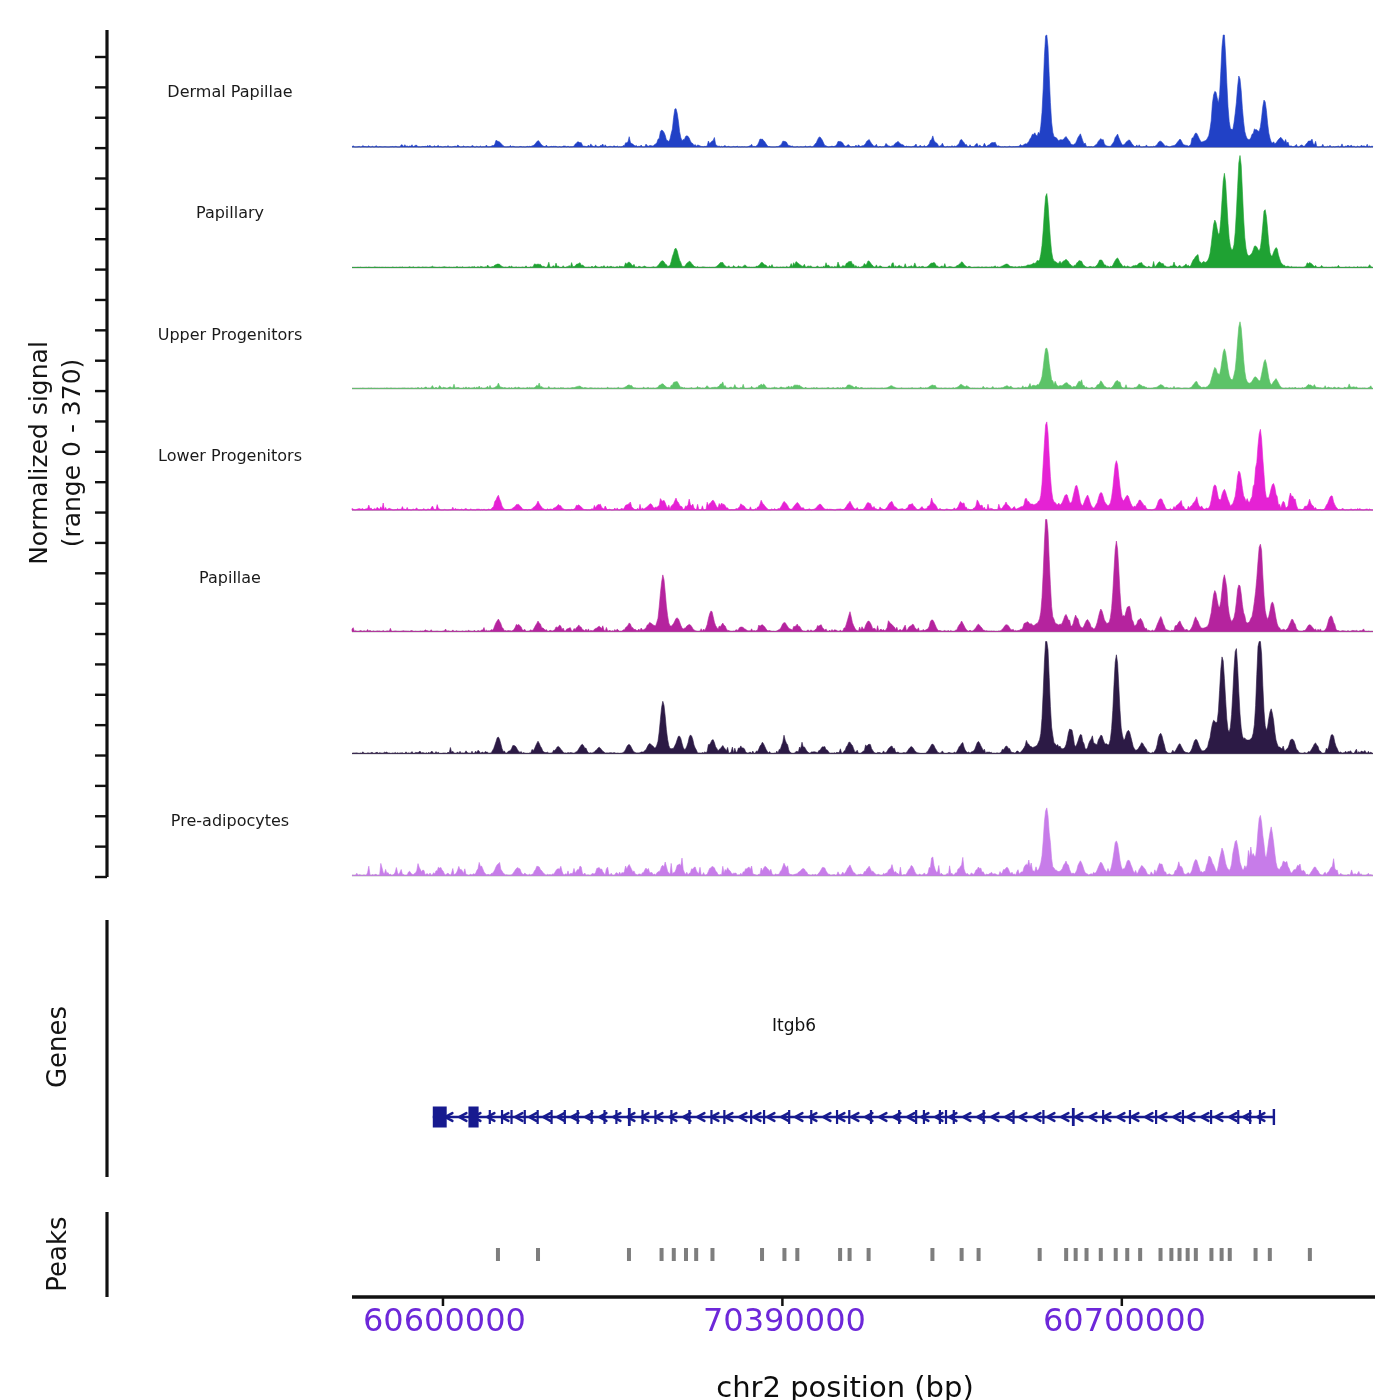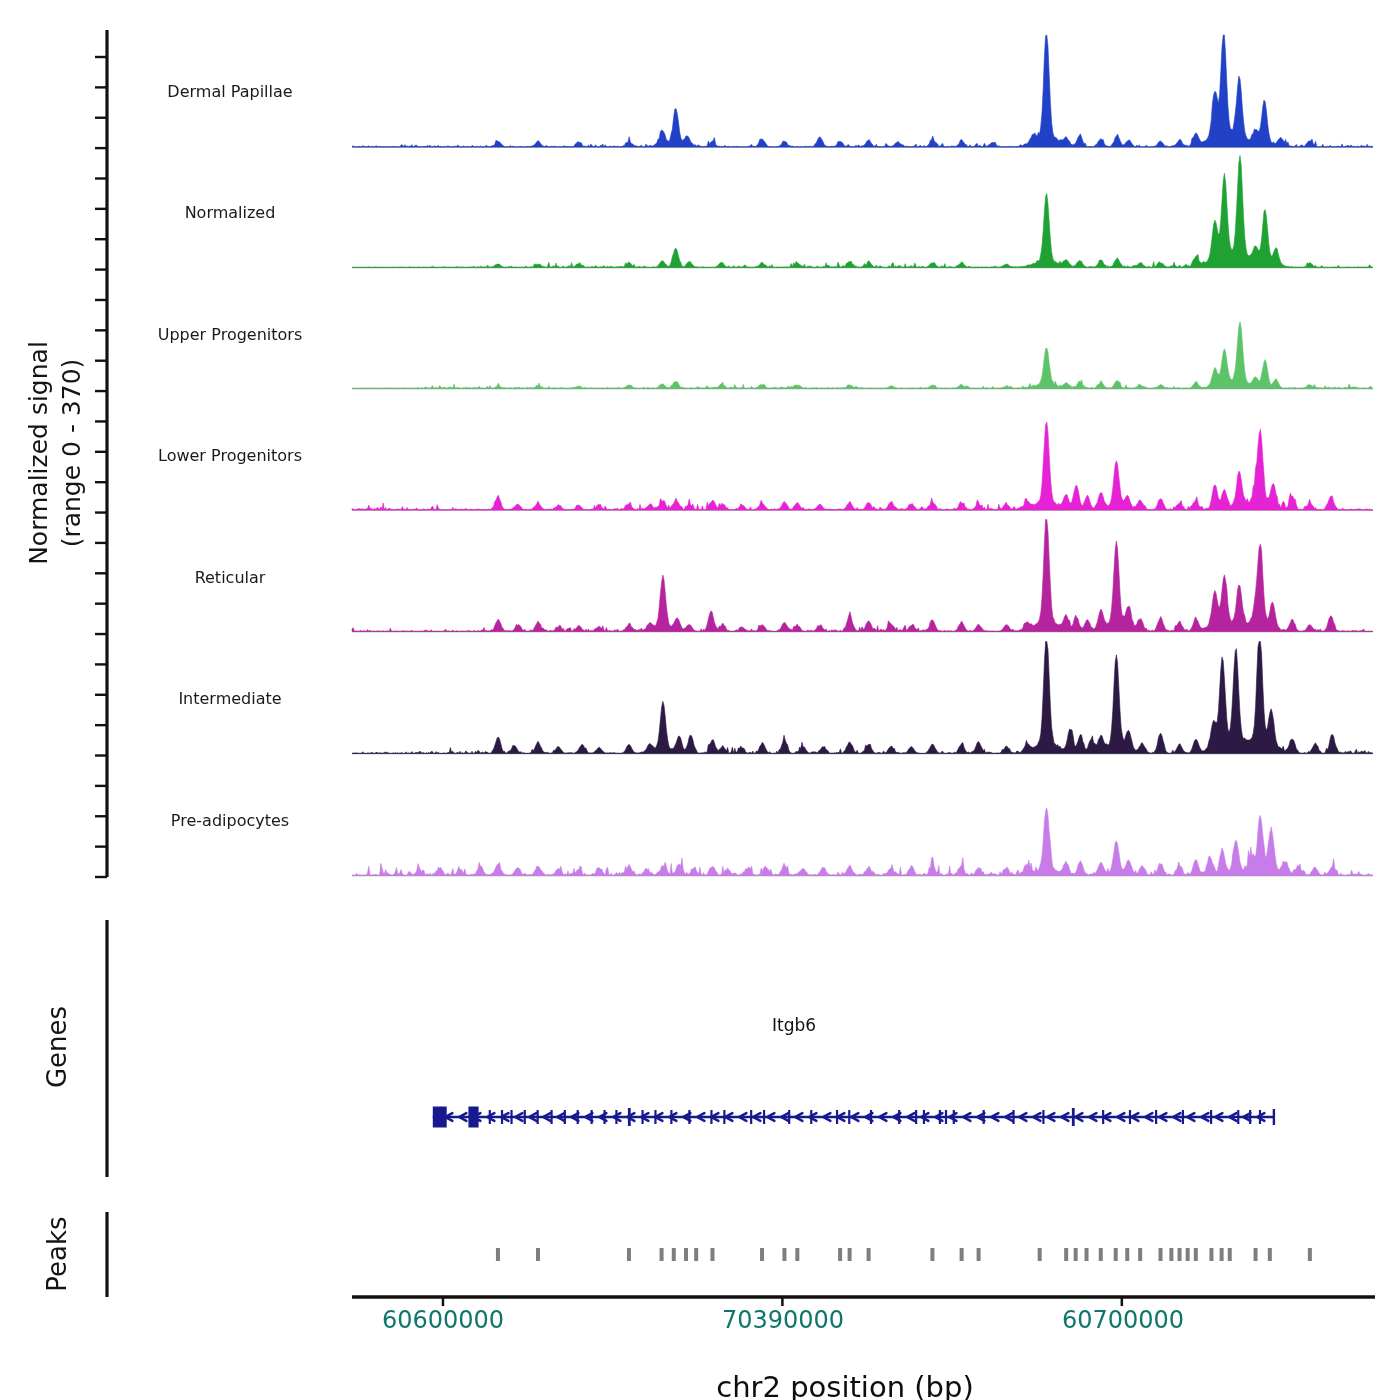--- a/index.html
+++ b/index.html
@@ -21,21 +21,21 @@
   .tracklab{
     left:80px;width:300px;height:30px;text-align:center;
     font-size:16px;line-height:30px;color:#1a1a1a;
   }
   .genelab{
     left:772px;top:1014px;width:160px;height:22px;text-align:left;
     font-size:17px;line-height:22px;color:#111;
   }
   .xtick{
     top:1306px;width:160px;height:28px;text-align:center;
-    font-size:24px;line-height:28px;color:#0f766e;
+    font-size:32px;line-height:28px;color:#6d28d9;
   }
   .xtitle{
     left:595px;top:1338px;width:500px;height:36px;text-align:center;
     font-size:29px;line-height:36px;color:#0d0d0d;margin-top:31px;
   }
 </style>
 </head>
 <body>
 
 <div class="fig">
@@ -241,25 +241,24 @@
         <rect x="1307.8663563829787" y="1248" width="4" height="13" fill="#7e7e7e"></rect>
       </g>
   </svg>
 
   <div class="txt ylab">
     <div>Normalized signal</div>
     <div>(range 0 - 370)</div>
   </div>
 
   <div class="txt tracklab" style="top:77px">Dermal Papillae</div>
-  <div class="txt tracklab" style="top:198px">Normalized</div>
+  <div class="txt tracklab" style="top:198px">Papillary</div>
   <div class="txt tracklab" style="top:320px">Upper Progenitors</div>
   <div class="txt tracklab" style="top:441px">Lower Progenitors</div>
-  <div class="txt tracklab" style="top:563px">Reticular</div>
-  <div class="txt tracklab" style="top:684px">Intermediate</div>
+  <div class="txt tracklab" style="top:563px">Papillae</div>
   <div class="txt tracklab" style="top:806px">Pre-adipocytes</div>
 
   <div class="txt rotlab" style="left:-63px;top:1030px">Genes</div>
   <div class="txt rotlab" style="left:-63px;top:1237px">Peaks</div>
 
   <div class="txt genelab">Itgb6</div>
 
   <div class="txt xtick" style="left:363px">60600000</div>
   <div class="txt xtick" style="left:703px">70390000</div>
   <div class="txt xtick" style="left:1043px">60700000</div>

